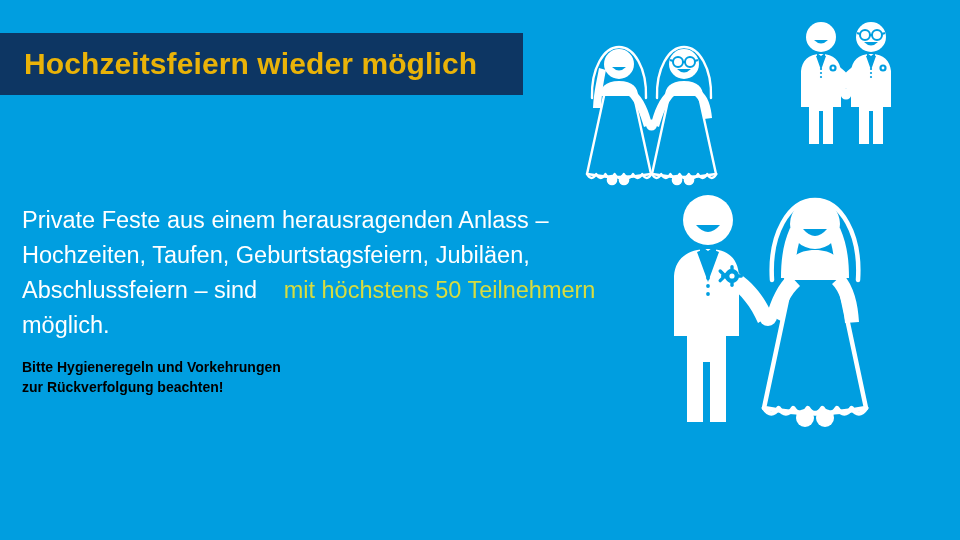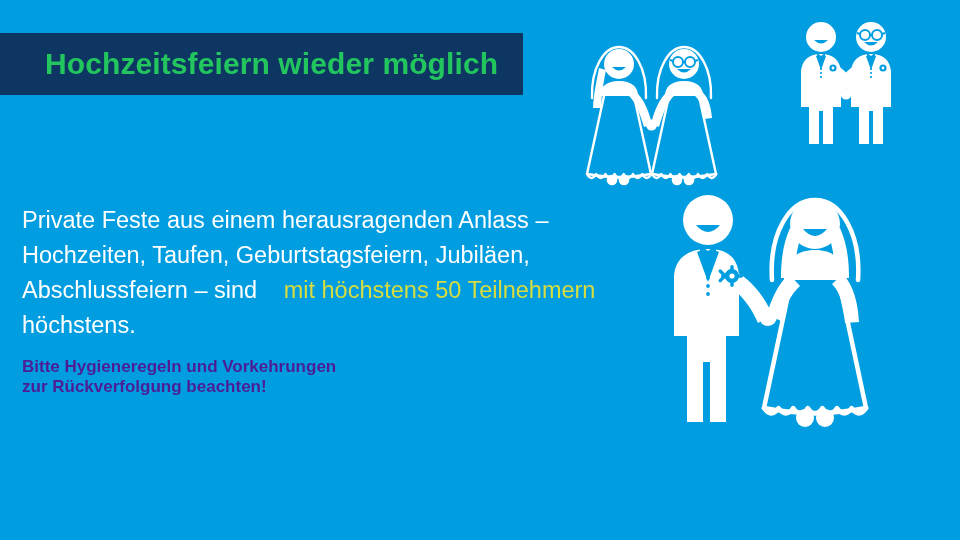--- a/index.html
+++ b/index.html
@@ -22,27 +22,26 @@
     position: absolute;
     left: 0;
     top: 33px;
     width: 523px;
     height: 62px;
     background: #0d3663;
     display: flex;
     align-items: center;
   }
   #title-text {
-    color: #22c55e;
+    color: #eab308;
     font-size: 30px;
     font-weight: bold;
     letter-spacing: 0.1px;
     padding-left: 24px;
     white-space: nowrap;
-    margin-left: 21px;
   }
   
   #body-copy {
     position: absolute;
     left: 22px;
     top: 203px;
     width: 600px;
     color: #ffffff;
     font-size: 23.5px;
     line-height: 35px;
@@ -51,43 +50,43 @@
   .hl {
     color: #d8dc3f;
     margin-left: 20px;
   }
   
   #footnote {
     position: absolute;
     left: 22px;
     top: 357px;
     width: 420px;
-    color: #4c1d95;
-    font-size: 17px;
+    color: #000000;
+    font-size: 14px;
     line-height: 20px;
     font-weight: bold;
   }
   
   .fig {
     position: absolute;
   }
   #fig-brides   { left: 578px; top: 24px;  width: 150px; height: 175px; }
   #fig-grooms   { left: 786px; top: 12px;  width: 120px; height: 140px; }
   #fig-couple   { left: 648px; top: 186px; width: 232px; height: 248px; }
 </style>
 </head>
 <body>
 
 <div id="slide">
 
   <div id="title-banner">
     <div id="title-text">Hochzeitsfeiern wieder möglich</div>
   </div>
 
-  <div id="body-copy"><span>Private Feste aus einem herausragenden Anlass – Hochzeiten, Taufen, Geburtstagsfeiern, Jubiläen, Abschlussfeiern – sind </span><span class="hl">mit höchstens 50 Teilnehmern</span><span> höchstens.</span></div>
+  <div id="body-copy"><span>Private Feste aus einem herausragenden Anlass – Hochzeiten, Taufen, Geburtstagsfeiern, Jubiläen, Abschlussfeiern – sind </span><span class="hl">mit höchstens 50 Teilnehmern</span><span> möglich.</span></div>
 
   <div id="footnote">
     <div>Bitte Hygieneregeln und Vorkehrungen</div>
     <div>zur Rückverfolgung beachten!</div>
   </div>
 
   <svg class="fig" id="fig-brides" viewBox="0 0 150 175">
     <g fill="none" stroke="#ffffff" stroke-width="2.4" stroke-linecap="round" stroke-linejoin="round">
 
       <path d="M14 74 C13 44 26 23 41 23 C56 23 69 44 68 74"></path>

